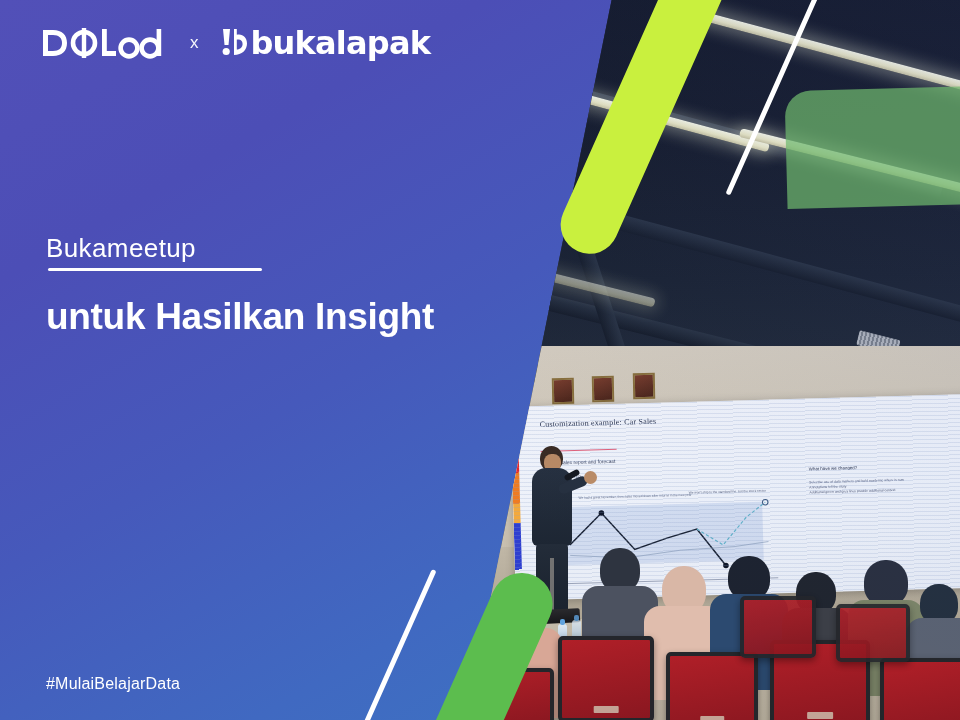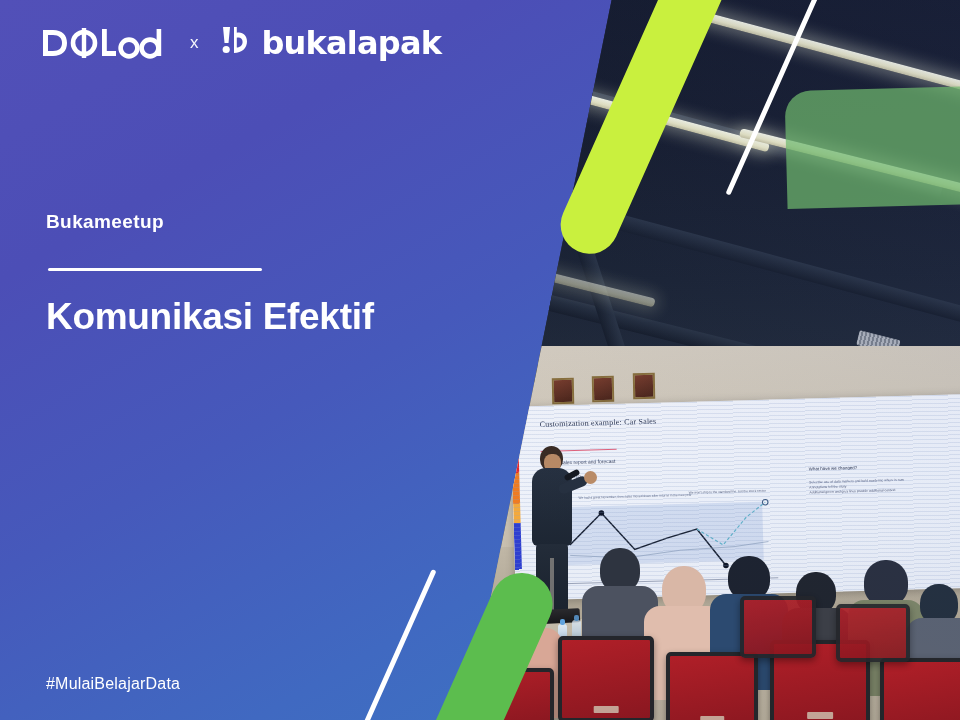--- a/index.html
+++ b/index.html
@@ -196,43 +196,43 @@
   .wline {
     position:absolute; width:5px; border-radius:3px; background:#ffffff;
     transform-origin:center;
   }
   .wline-top { left:770px; top:-16px; height:220px; transform:rotate(24deg); }
   .wline-bottom { left:385px; top:560px; height:230px; transform:rotate(24deg); }
 
   
   .content { position:absolute; left:46px; top:0; width:520px; height:720px; }
   .kicker {
-    position:absolute; top:211px; left:0;
-    font-size:19px; color:#ffffff; font-weight:700; letter-spacing:.4px;
+    position:absolute; top:233px; left:0;
+    font-size:26px; color:#ffffff; font-weight:400; letter-spacing:.4px;
   }
   .rule {
     position:absolute; top:268px; left:2px; width:214px; height:3px;
     background:#ffffff; border-radius:2px;
   }
   .headline {
     position:absolute; top:294px; left:0; width:490px;
     font-size:37px; line-height:1.22; font-weight:bold; color:#ffffff;
     letter-spacing:-0.3px;
   }
   .headline span { display:block; }
   .hashtag {
     position:absolute; top:675px; left:0;
     font-size:16px; color:#ffffff; letter-spacing:.2px;
   }
 
   
   .logos { position:absolute; left:40px; top:24px; display:flex; align-items:center; gap:16px; }
   .dqlab { display:flex; align-items:center; }
   .xmark { font-size:17px; color:#ffffff; opacity:.95; padding:0 2px; }
-  .buka { display:flex; align-items:flex-start; gap:11px; }
+  .buka { display:flex; align-items:center; gap:0; }
   .buka-text {
     font-size:32px; color:#ffffff; font-weight:bold; letter-spacing:-0.8px;
     font-family:"DejaVu Sans", sans-serif;
   }
 </style>
 </head>
 <body>
 
 <div id="banner">
 
@@ -388,18 +388,18 @@
                  C25.6 21 23.2 23.3 19.8 23.6 L19.8 3 Z" fill="#ffffff"></path>
       </svg>
       <div class="buka-text">bukalapak</div>
     </div>
   </div>
 
   <div class="content">
     <div class="kicker">Bukameetup</div>
     <div class="rule"></div>
     <div class="headline">
-      <span>Komunikasi Efektif</span>
+      <span>untuk Hasilkan Insight</span>
     </div>
     <div class="hashtag">#MulaiBelajarData</div>
   </div>
 
 </div>
 
 </body></html>

